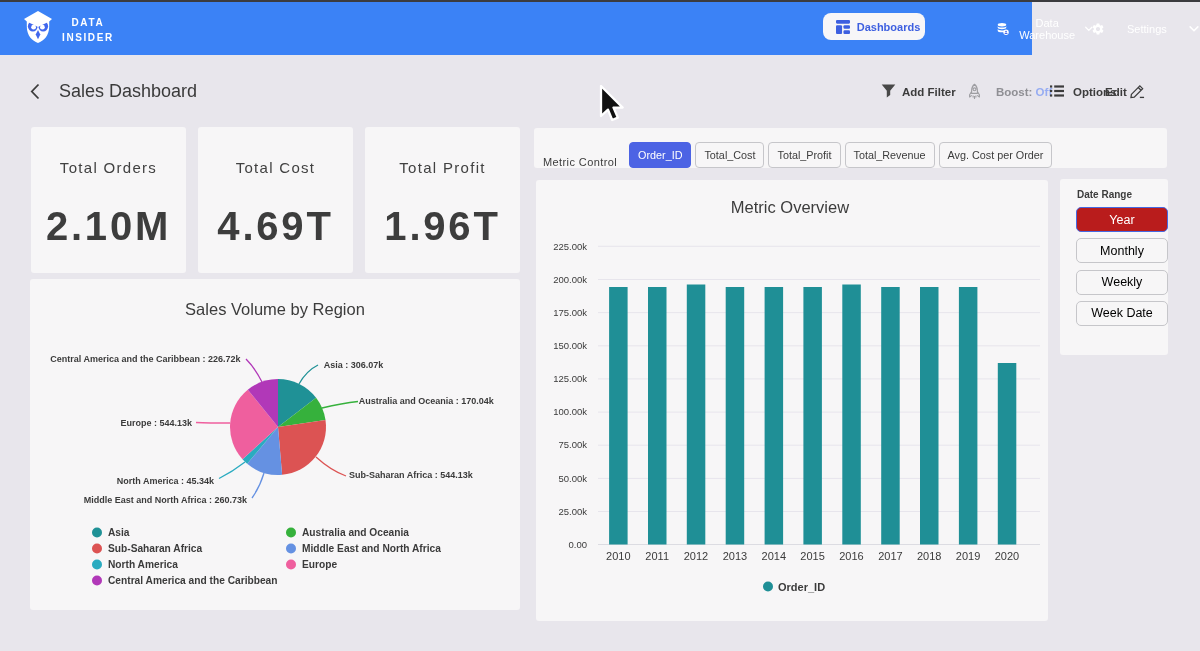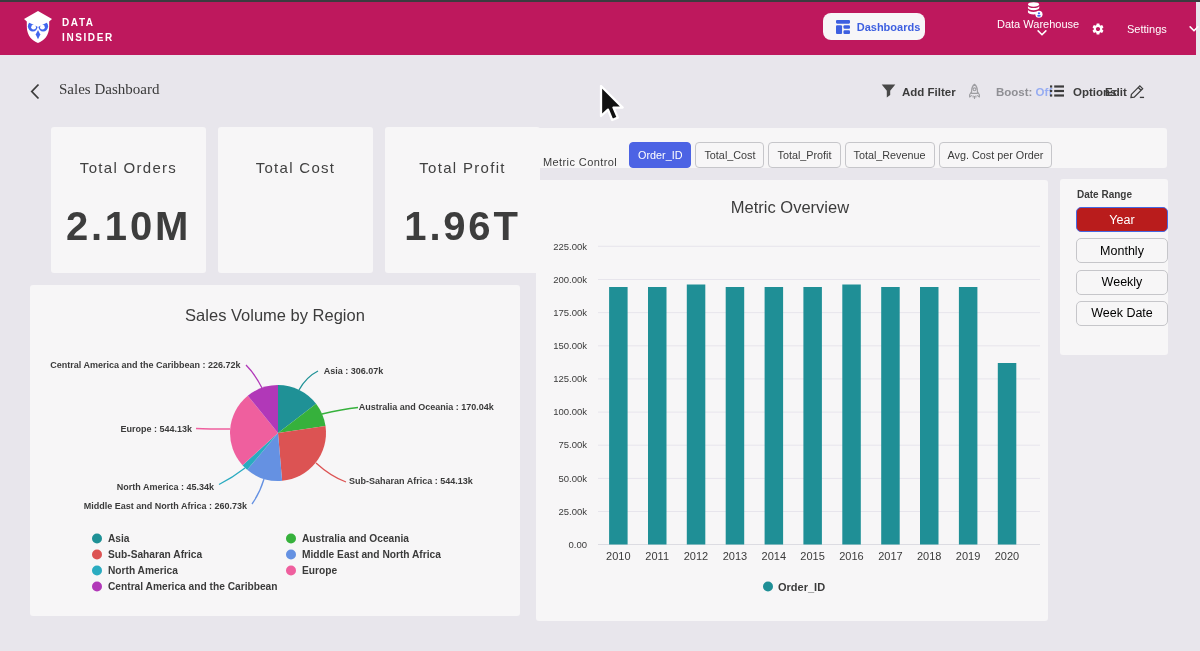--- a/index.html
+++ b/index.html
@@ -1,28 +1,28 @@
 <!DOCTYPE html>
 <html><head>
 <meta charset="utf-8">
 <style>
 * { margin:0; padding:0; box-sizing:border-box; }
 html,body { width:1200px; height:651px; overflow:hidden; }
 body { font-family:"Liberation Sans", sans-serif; background:#e8e6ec; position:relative; }
 .topline { position:absolute; left:0; top:0; width:1200px; height:2px; background:#3b3b3f; }
-.appbar { position:absolute; left:0; top:2px; width:1196px; height:53px; background:#be185d; }
+.appbar { position:absolute; left:0; top:2px; width:1032px; height:53px; background:#3b82f6;text-align:center; }
 .logo { position:absolute; left:24px; top:9px; display:flex; }
 .logotext { margin-left:10px; color:#fff; font-weight:bold; font-size:10px; letter-spacing:1.6px; line-height:15px; padding-top:3.5px; }
 .btn-dash { position:absolute; left:823px; top:11px; width:102px; height:27px; background:#f7f6f8; border-radius:8px; display:flex; align-items:center; justify-content:center; color:#3d5fe0; font-size:11px; font-weight:bold;padding-left:8px; }
 .btn-dash svg { margin-right:7px; }
 .navitem { position:absolute; top:0; height:53px; display:flex; align-items:center; color:#fff; font-size:11px; }
-.pagetitle { position:absolute; left:59px; top:81px; font-size:15px; color:#3a3a3a;font-family:Liberation Serif, serif; }
+.pagetitle { position:absolute; left:59px; top:81px; font-size:18px; color:#3a3a3a; }
 .pa { position:absolute; font-size:11.5px; color:#3c3c3c; font-weight:bold; top:86px; }
 .panel { position:absolute; background:#f7f6f7; border-radius:3px; }
-.kpi { text-align:center;margin-left:20px; }
+.kpi { text-align:center; }
 .kpi .kt { margin-top:33px; font-size:15px; color:#414141; letter-spacing:1.3px; line-height:15px; }
 .kpi .kv { margin-top:31px; font-size:40px; font-weight:bold; color:#3d3d3d; letter-spacing:2.8px; line-height:40px; }
 .mc { display:flex; align-items:flex-end; padding-left:9px; }
 .mc .mclabel { font-size:11px; letter-spacing:0.4px; color:#3c3c3c; margin-right:12px; white-space:nowrap; }
 .mcbtn { height:26px; border:1px solid #c6c6ca; border-radius:4px; background:#f7f6f7; color:#3c3c3c; font-size:10.8px; display:flex; align-items:center; padding:0 8px; margin-right:4px; white-space:nowrap; }
 .mcbtn.sel { background:#4c63e4; border-color:#4c63e4; color:#fff; }
 .dr { padding:10px 8px 0 16px; }
 .drlabel { font-size:10px; font-weight:bold; color:#3c3c3c; margin-left:1px; }
 .drbtn { width:92px; height:25px; margin-top:6.3px; border:1px solid #c6c6ca; border-radius:5px; background:#f7f6f7; color:#000000; font-size:12.5px; display:flex; align-items:center; justify-content:center; }
 .drbtn.sel { background:#b91c1c; border-color:#4668e2; color:#fff; }
@@ -45,21 +45,21 @@
   </div>
   <div class="btn-dash">
     <svg width="14" height="14" viewBox="0 0 15 15">
       <rect x="0" y="0" width="15" height="4" rx="1.2" fill="#3d5fe0"></rect>
       <rect x="0" y="5.5" width="6.5" height="9.5" rx="1.2" fill="#3d5fe0"></rect>
       <rect x="8" y="5.5" width="7" height="4" rx="1.2" fill="#3d5fe0"></rect>
       <rect x="8" y="11" width="7" height="4" rx="1.2" fill="#3d5fe0"></rect>
     </svg>
     Dashboards
   </div>
-  <div class="navitem" style="left:997px;flex-direction:column;">
+  <div class="navitem" style="left:997px;">
     <svg width="16" height="16" viewBox="0 0 17 17" style="margin-right:7px;">
       <ellipse cx="7" cy="2.6" rx="6" ry="2.4" fill="#fff"></ellipse>
       <path d="M1 4.2 C1 5.5 3.7 6.5 7 6.5 C10.3 6.5 13 5.5 13 4.2 L13 6.4 C13 7.7 10.3 8.7 7 8.7 C3.7 8.7 1 7.7 1 6.4 Z" fill="#fff"></path>
       <path d="M1 8.2 C1 9.5 3.7 10.5 7 10.5 C8.2 10.5 9.3 10.4 10.2 10.1 L10.2 12.8 C9.3 13.1 8.2 13.2 7 13.2 C3.7 13.2 1 12.2 1 10.9 Z" fill="#fff"></path>
       <circle cx="12.7" cy="13" r="3.8" fill="#fff"></circle>
       <circle cx="12.7" cy="12" r="1.2" fill="#4167ed"></circle>
       <path d="M10.5 14.8 C10.8 13.6 14.6 13.6 14.9 14.8 A3.8 3.8 0 0 1 10.5 14.8" fill="#4167ed"></path>
     </svg>
     Data Warehouse
     <svg width="10" height="6" viewBox="0 0 11 7" style="margin-left:7px;">
@@ -112,27 +112,28 @@
     <path d="M10.5 14.3 H15" stroke="#3c3c3c" stroke-width="1.4"></path>
   </svg>
 <div class="pa" style="left:1105px;">Edit</div>
 
 <div class="panel kpi" style="left:31px; top:127px; width:155px; height:146px;">
   <div class="kt">Total Orders</div>
     <div class="kv">2.10M</div>
 </div>
 <div class="panel kpi" style="left:198px; top:127px; width:155px; height:146px;">
   <div class="kt">Total Cost</div>
+    <div class="kv">4.69T</div>
 </div>
 <div class="panel kpi" style="left:365px; top:127px; width:155px; height:146px;">
   <div class="kt">Total Profit</div>
     <div class="kv">1.96T</div>
 </div>
 
-<div class="panel" style="left:30px; top:285px; width:490px; height:331px;">
+<div class="panel" style="left:30px; top:279px; width:490px; height:331px;">
   <svg width="490" height="331" viewBox="0 0 490 331" font-family="Liberation Sans, sans-serif">
     <text x="245" y="36" text-anchor="middle" font-size="16.5" fill="#3c3c3c">Sales Volume by Region</text>
     <g>
     <path d="M248,148 L248.0,100.0 A48,48 0 0 1 286.1,118.8 Z" fill="#1f9196"></path>
     <path d="M248,148 L286.1,118.8 A48,48 0 0 1 295.5,141.1 Z" fill="#36b13c"></path>
     <path d="M248,148 L295.5,141.1 A48,48 0 0 1 252.1,195.8 Z" fill="#dc5353"></path>
     <path d="M248,148 L252.1,195.8 A48,48 0 0 1 217.2,184.8 Z" fill="#6591e2"></path>
     <path d="M248,148 L217.2,184.8 A48,48 0 0 1 212.5,180.3 Z" fill="#2aabc0"></path>
     <path d="M248,148 L212.5,180.3 A48,48 0 0 1 217.8,110.7 Z" fill="#ef5f9e"></path>
     <path d="M248,148 L217.8,110.7 A48,48 0 0 1 248.0,100.0 Z" fill="#b138b8"></path>

